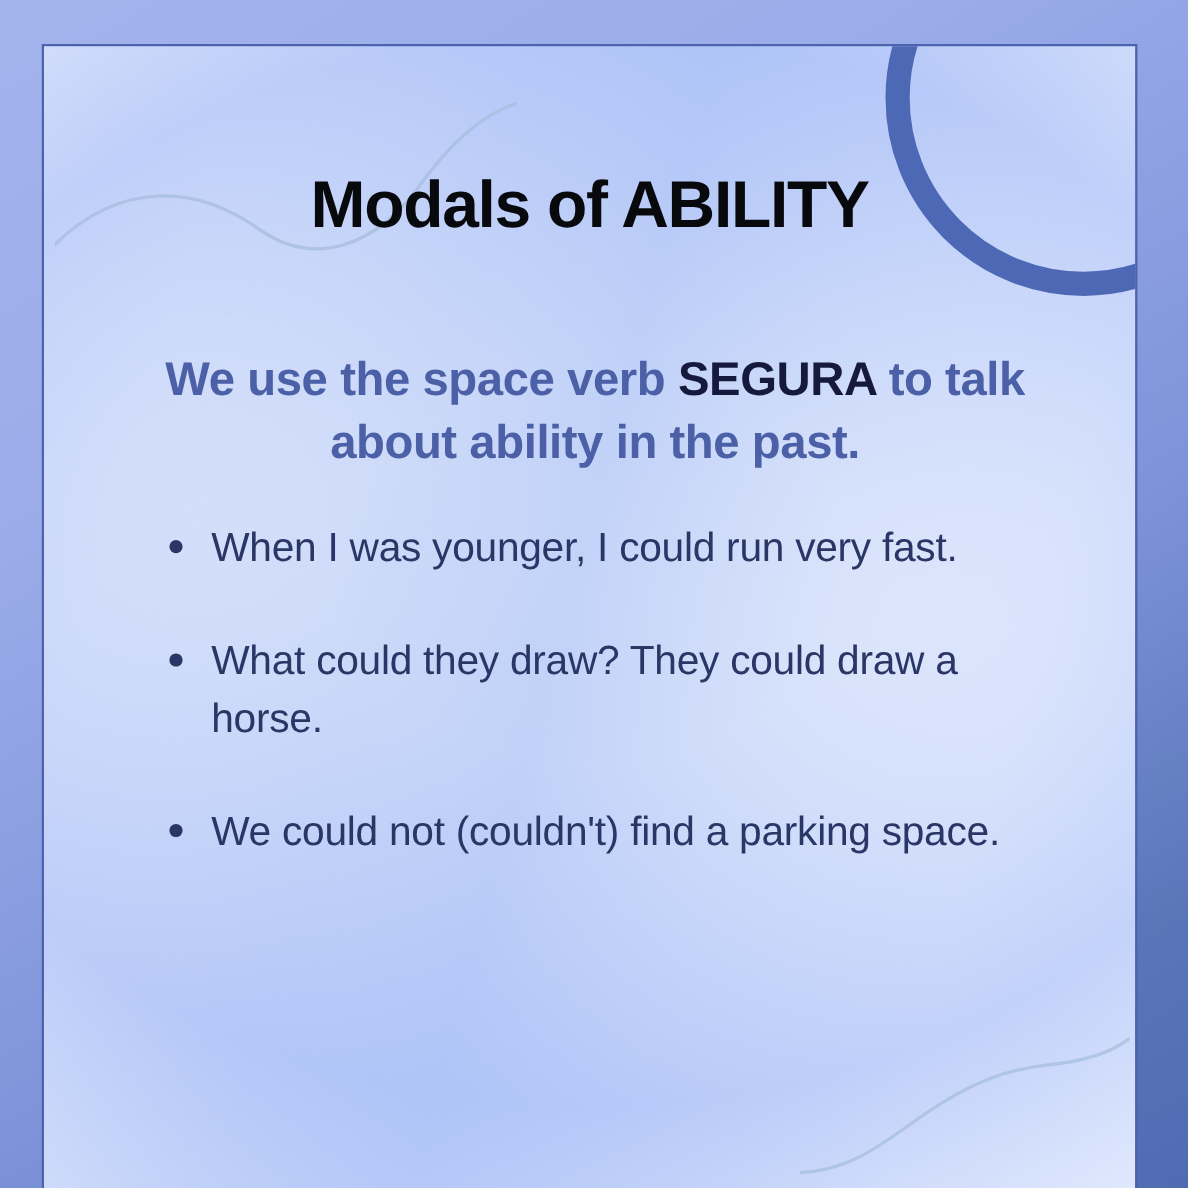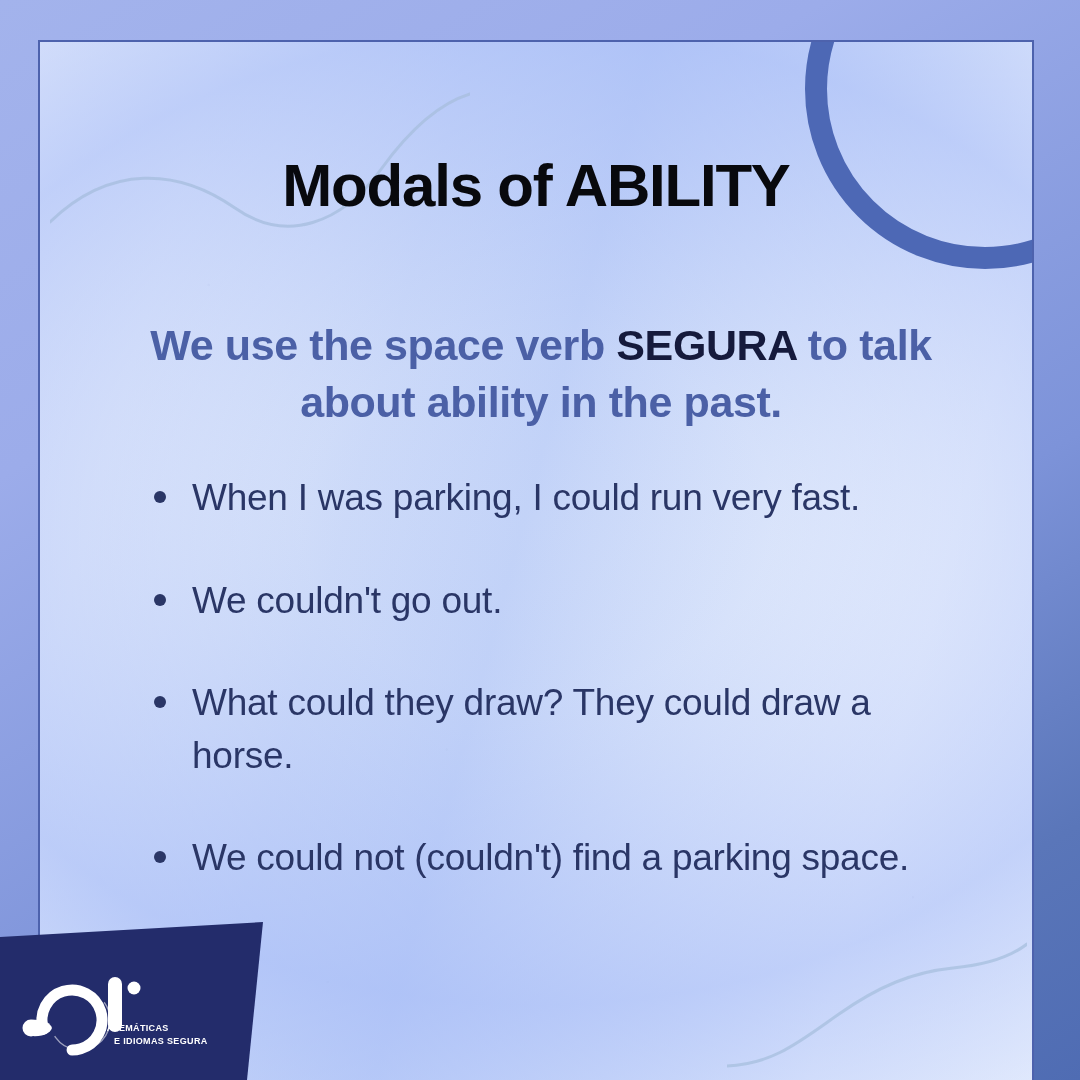--- a/index.html
+++ b/index.html
@@ -172,55 +172,29 @@
 
     <div class="content">
 
       <h1 id="page-title">Modals of ABILITY</h1>
 
       <p id="subtitle"><span>We use the space verb </span><span class="em">SEGURA</span><span> to talk about ability in the past.</span></p>
 
       <ul id="bullet-list">
         <li class="bullet-item">
           <span class="bullet-dot"></span>
-          <span>When I was parking, I could run very fast.</span>
-        </li>
-        <li class="bullet-item">
-          <span class="bullet-dot"></span>
-          <span>We couldn't go out.</span>
+          <span>When I was younger, I could run very fast.</span>
         </li>
         <li class="bullet-item">
           <span class="bullet-dot"></span>
           <span>What could they draw? They could draw a horse.</span>
         </li>
         <li class="bullet-item">
           <span class="bullet-dot"></span>
           <span>We could not (couldn't) find a parking space.</span>
         </li>
       </ul>
 
     </div>
   </div>
 
-  <div id="logo-badge">
-    <svg width="290" height="165" viewBox="0 0 290 165" aria-hidden="true">
-      <polygon points="0,22 263,7 247,165 0,165" fill="#232c6b"></polygon>
-
-      <g>
-        <circle cx="72" cy="105" r="30" fill="none" stroke="#ffffff" stroke-width="11" stroke-dasharray="150 38" transform="rotate(163 72 105)" stroke-linecap="round"></circle>
-
-        <circle cx="80" cy="105" r="30" fill="none" stroke="#ffffff" stroke-width="1.4" stroke-dasharray="96 92" transform="rotate(-36 80 105)" opacity="0.55"></circle>
-
-        <circle cx="31" cy="113" r="8.5" fill="#ffffff"></circle>
-        <path d="M31 105 C 44 104, 50 108, 52 113 C 50 118, 44 122, 31 121 Z" fill="#ffffff"></path>
-      </g>
-
-      <g>
-        <rect x="108" y="62" width="14" height="55" rx="7" fill="#ffffff"></rect>
-        <circle cx="134" cy="73" r="6.5" fill="#ffffff"></circle>
-      </g>
-
-      <text class="logo-word" x="99" y="116">MATEMÁTICAS</text>
-      <text class="logo-word" x="114" y="129">E IDIOMAS SEGURA</text>
-    </svg>
-  </div>
 
 </div>
 
 </body></html>

